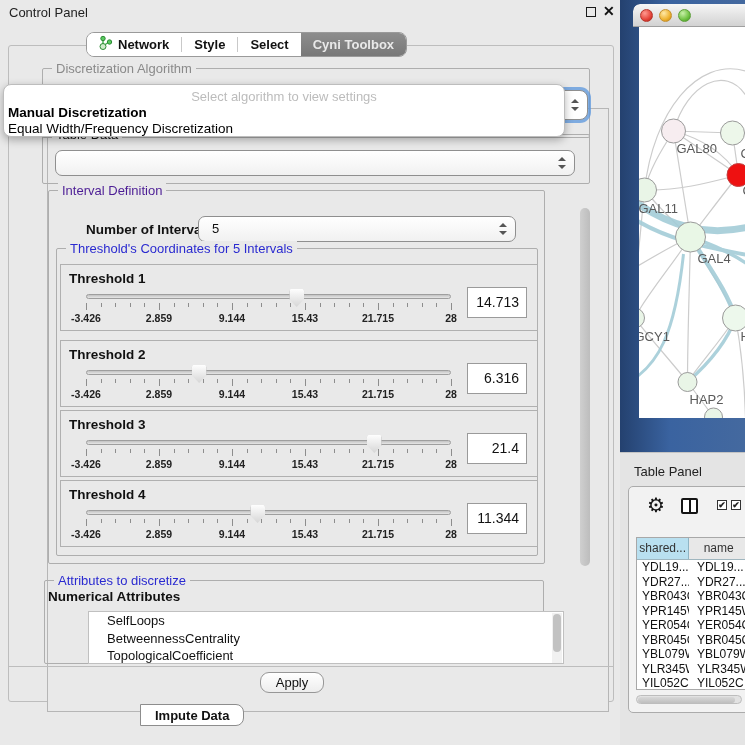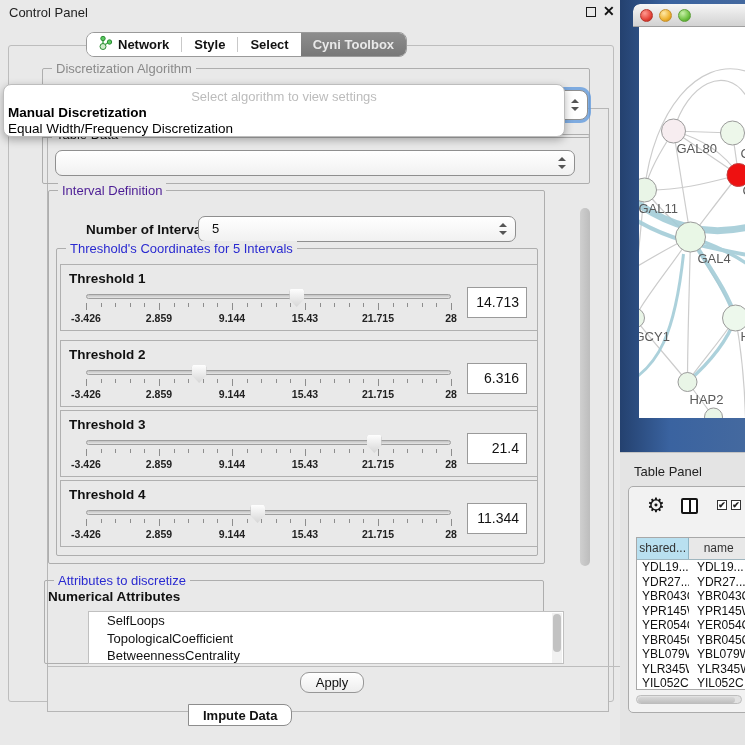--- a/index.html
+++ b/index.html
@@ -70,27 +70,27 @@
 
   .num-attr-label { position:absolute; left:48px; top:589px; font-weight:bold; font-size:13.5px; color:#111; }
   .attr-list { position:absolute; left:60px; top:611px; width:476px; height:53px; background:#fff; border:1px solid #c0c0c0; overflow:hidden;margin-left:28px; }
   .attr-item { font-size:13px; color:#111; padding:1px 0 1px 18px; line-height:15.5px; }
   .attr-scroll { position:absolute; right:1px; top:1px; width:10px; height:51px; background:#f1f1f1; }
   .attr-scroll .thumb { position:absolute; left:1px; top:1px; width:8px; height:38px; background:#c2c2c2; border-radius:4px; }
 
   .v-scrollbar { position:absolute; left:578px; top:190px; width:14px; height:472px; }
   .v-scrollbar .thumb { position:absolute; left:2px; top:18px; width:10px; height:358px; background:linear-gradient(90deg,#cfcfcf,#bdbdbd); border-radius:5px; }
 
-  .apply-row { position:absolute; left:8px; top:666px; width:606px; height:36px; border-top:1px solid #bdbdbd;margin-left:40px; }
+  .apply-row { position:absolute; left:8px; top:666px; width:606px; height:36px; border-top:1px solid #bdbdbd; }
   .apply-btn { position:absolute; left:252px; top:5px; width:64px; height:21px; border:1px solid #979797; border-radius:9px;
     background:linear-gradient(#ffffff,#ededed); font-size:13px; color:#111; text-align:center; line-height:19px; font-family:"Liberation Sans",sans-serif; }
 
   .bottom-tabstrip { position:absolute; left:140px; top:704px; height:22px; display:flex; z-index:5; }
   .btab { padding:0 14px; line-height:21px; font-weight:bold; font-size:13px; background:#fff; border:1px solid #8d8d8d; border-left:none; color:#111; }
-  .btab:first-child { border-left:1px solid #8d8d8d; border-radius:8px 0 0 8px;margin-left:48px; }
+  .btab:first-child { border-left:1px solid #8d8d8d; border-radius:8px 0 0 8px; }
   .btab:last-child { border-radius:0 8px 8px 0; }
   .btab.selected { background:linear-gradient(#8d8d8d,#767676); color:#e3e3e3; }
 
   
   .right-pane { position:absolute; left:620px; top:0; width:125px; height:745px; }
   .desktop-blue { position:absolute; left:0; top:0; width:125px; height:452px;
     background:linear-gradient(90deg,#24416f 0%,#3a63a0 40%,#44699f 100%); }
   .mac-window { position:absolute; left:13px; top:4px; width:115px; height:414px; border-radius:7px 0 0 0; overflow:hidden; }
   .mac-titlebar { position:absolute; left:0; top:0; width:100%; height:23px;
     background:linear-gradient(#f6f6f6,#d2d2d2); border-bottom:1px solid #9f9f9f; border-radius:7px 0 0 0; }
@@ -372,22 +372,22 @@
     <div class="value-box">11.344</div>
   </div>
 
   <div class="groupbox" style="left:44px; top:580px; width:500px; height:84px;">
     <span class="group-title t-blue">Attributes to discretize</span>
   </div>
   <span class="num-attr-label">Numerical Attributes</span>
   <div class="attr-list">
     <div id="attr-items">
         <div class="attr-item">SelfLoops</div>
+        <div class="attr-item">BetweennessCentrality</div>
         <div class="attr-item">TopologicalCoefficient</div>
-        <div class="attr-item">BetweennessCentrality</div>
       </div>
     <div class="attr-scroll">
         <div class="thumb"></div>
       </div>
   </div>
 
   <div class="v-scrollbar">
       <div class="thumb"></div>
     </div>
 

